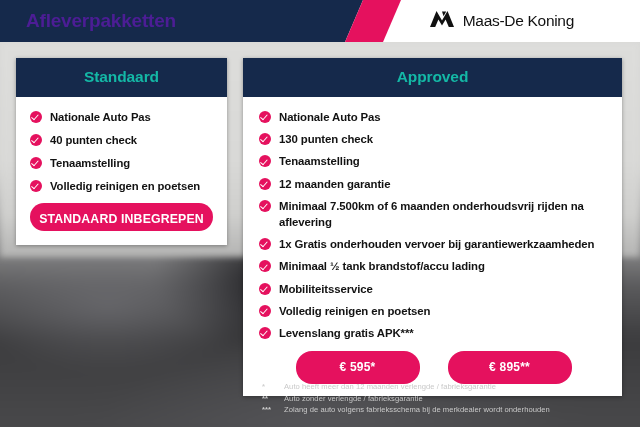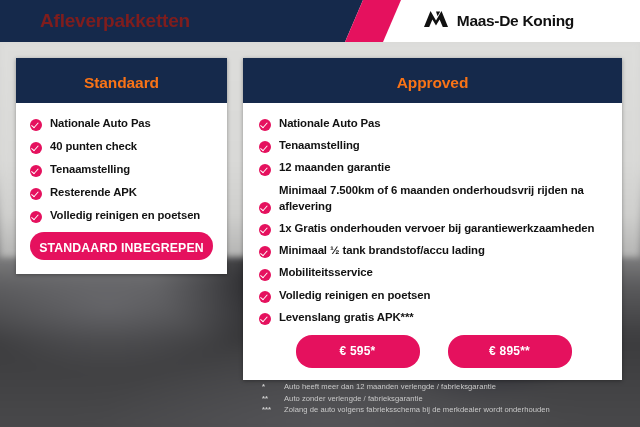--- a/index.html
+++ b/index.html
@@ -55,75 +55,75 @@
   }
   .hdr-pink {
     position: absolute;
     left: 0; top: 0;
     width: 430px; height: 42px;
     background: #e5115e;
     clip-path: polygon(363px 0, 401px 0, 383px 100%, 345px 100%);
   }
   .hdr-title {
     position: absolute;
-    left: 40px; top: 0;
+    left: 26px; top: 0;
     height: 58px;
     line-height: 42px;
-    color: #7f1d1d;
+    color: #4c1d95;
     font-size: 19px;
     font-weight: bold;
     letter-spacing: -0.2px;
     white-space: nowrap;
   }
   .brand {
     position: absolute;
     right: 66px; top: 0;
     height: 42px;
     display: flex;
     align-items: center;
     gap: 8px;
   }
   .brand-mark { display:block; }
   .brand-name {
     color: #111111;
     font-size: 15.5px;
-    font-weight: bold;
+    font-weight: normal;
     letter-spacing: -0.3px;
     white-space: nowrap;
   }
 
   
   .card {
     position: absolute;
     background: #ffffff;
     box-shadow: 0 1px 4px rgba(0,0,0,0.35);
   }
   .card-std  { left: 16px;  top: 58px;  width: 211px; }
   .card-appr { left: 243px; top: 58px;  width: 379px; }
 
   .card-head {
     background: #15294b;
-    color: #f97316;
+    color: #14b8a6;
     text-align: center;
     font-size: 15.5px;
     font-weight: bold;
-    padding: 16px 0 11px;
+    padding: 10px 0 11px;
     letter-spacing: -0.1px;
   }
   .card-body { padding: 12px 14px 14px 14px; }
   .card-appr .card-body { padding: 12px 14px 12px 16px; }
 
   ul.feat {
     list-style: none;
     margin: 0;
     padding: 0;
   }
   ul.feat li {
     display: flex;
-    align-items: flex-end;
+    align-items: flex-start;
     gap: 8px;
     margin: 0 0 7px 0;
     color: #121212;
     font-size: 11.3px;
     font-weight: bold;
     line-height: 1.42;
     letter-spacing: -0.1px;
   }
   .card-appr ul.feat li { font-size: 11.4px; margin-bottom: 6px; }
 
@@ -238,38 +238,38 @@
         <li>
           <span class="chk"></span>
           <span class="feat-text">40 punten check</span>
         </li>
         <li>
           <span class="chk"></span>
           <span class="feat-text">Tenaamstelling</span>
         </li>
         <li>
           <span class="chk"></span>
-          <span class="feat-text">Resterende APK</span>
-        </li>
-        <li>
-          <span class="chk"></span>
           <span class="feat-text">Volledig reinigen en poetsen</span>
         </li>
       </ul>
       <button class="btn-std">STANDAARD INBEGREPEN</button>
     </div>
   </div>
 
   <div class="card card-appr">
     <div class="card-head">Approved</div>
     <div class="card-body">
       <ul class="feat">
         <li>
           <span class="chk"></span>
           <span class="feat-text">Nationale Auto Pas</span>
+        </li>
+        <li>
+          <span class="chk"></span>
+          <span class="feat-text">130 punten check</span>
         </li>
         <li>
           <span class="chk"></span>
           <span class="feat-text">Tenaamstelling</span>
         </li>
         <li>
           <span class="chk"></span>
           <span class="feat-text">12 maanden garantie</span>
         </li>
         <li>

